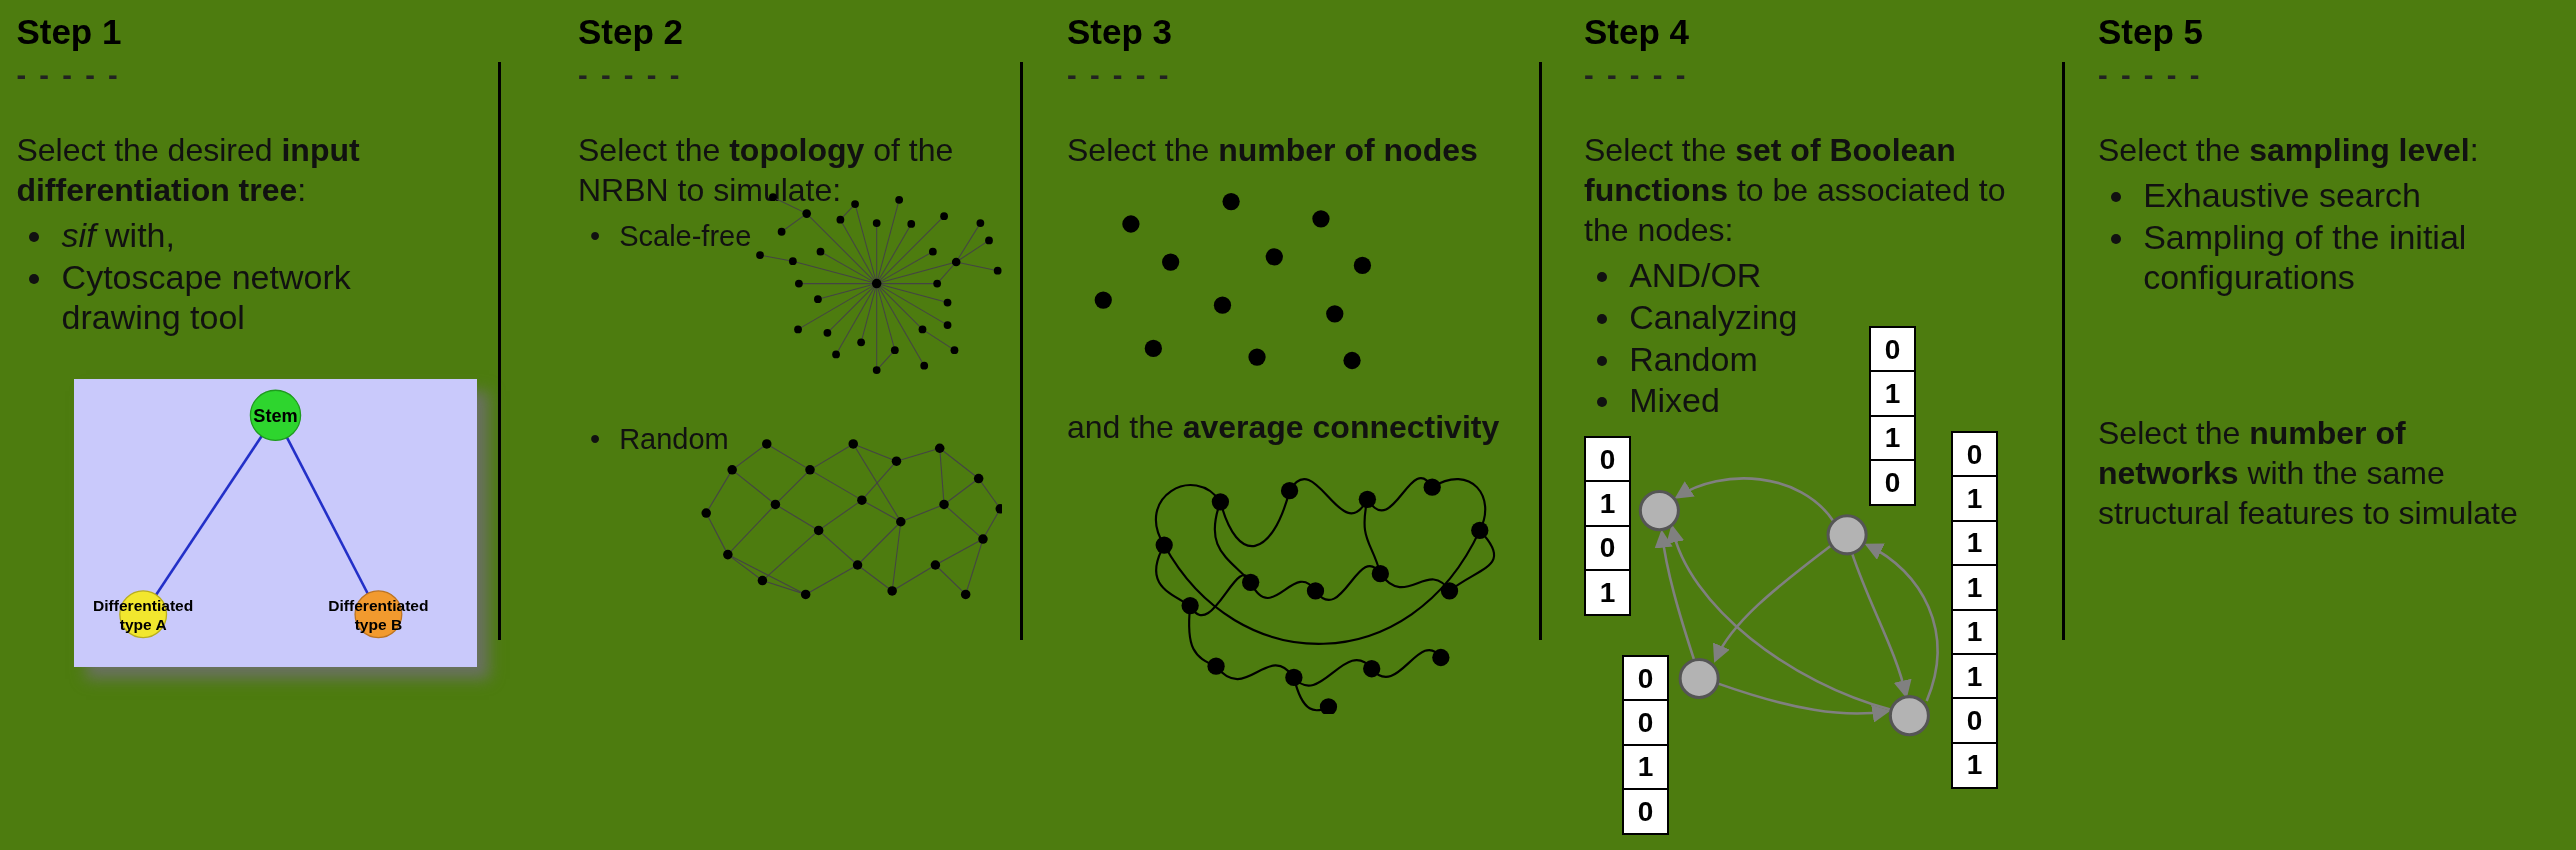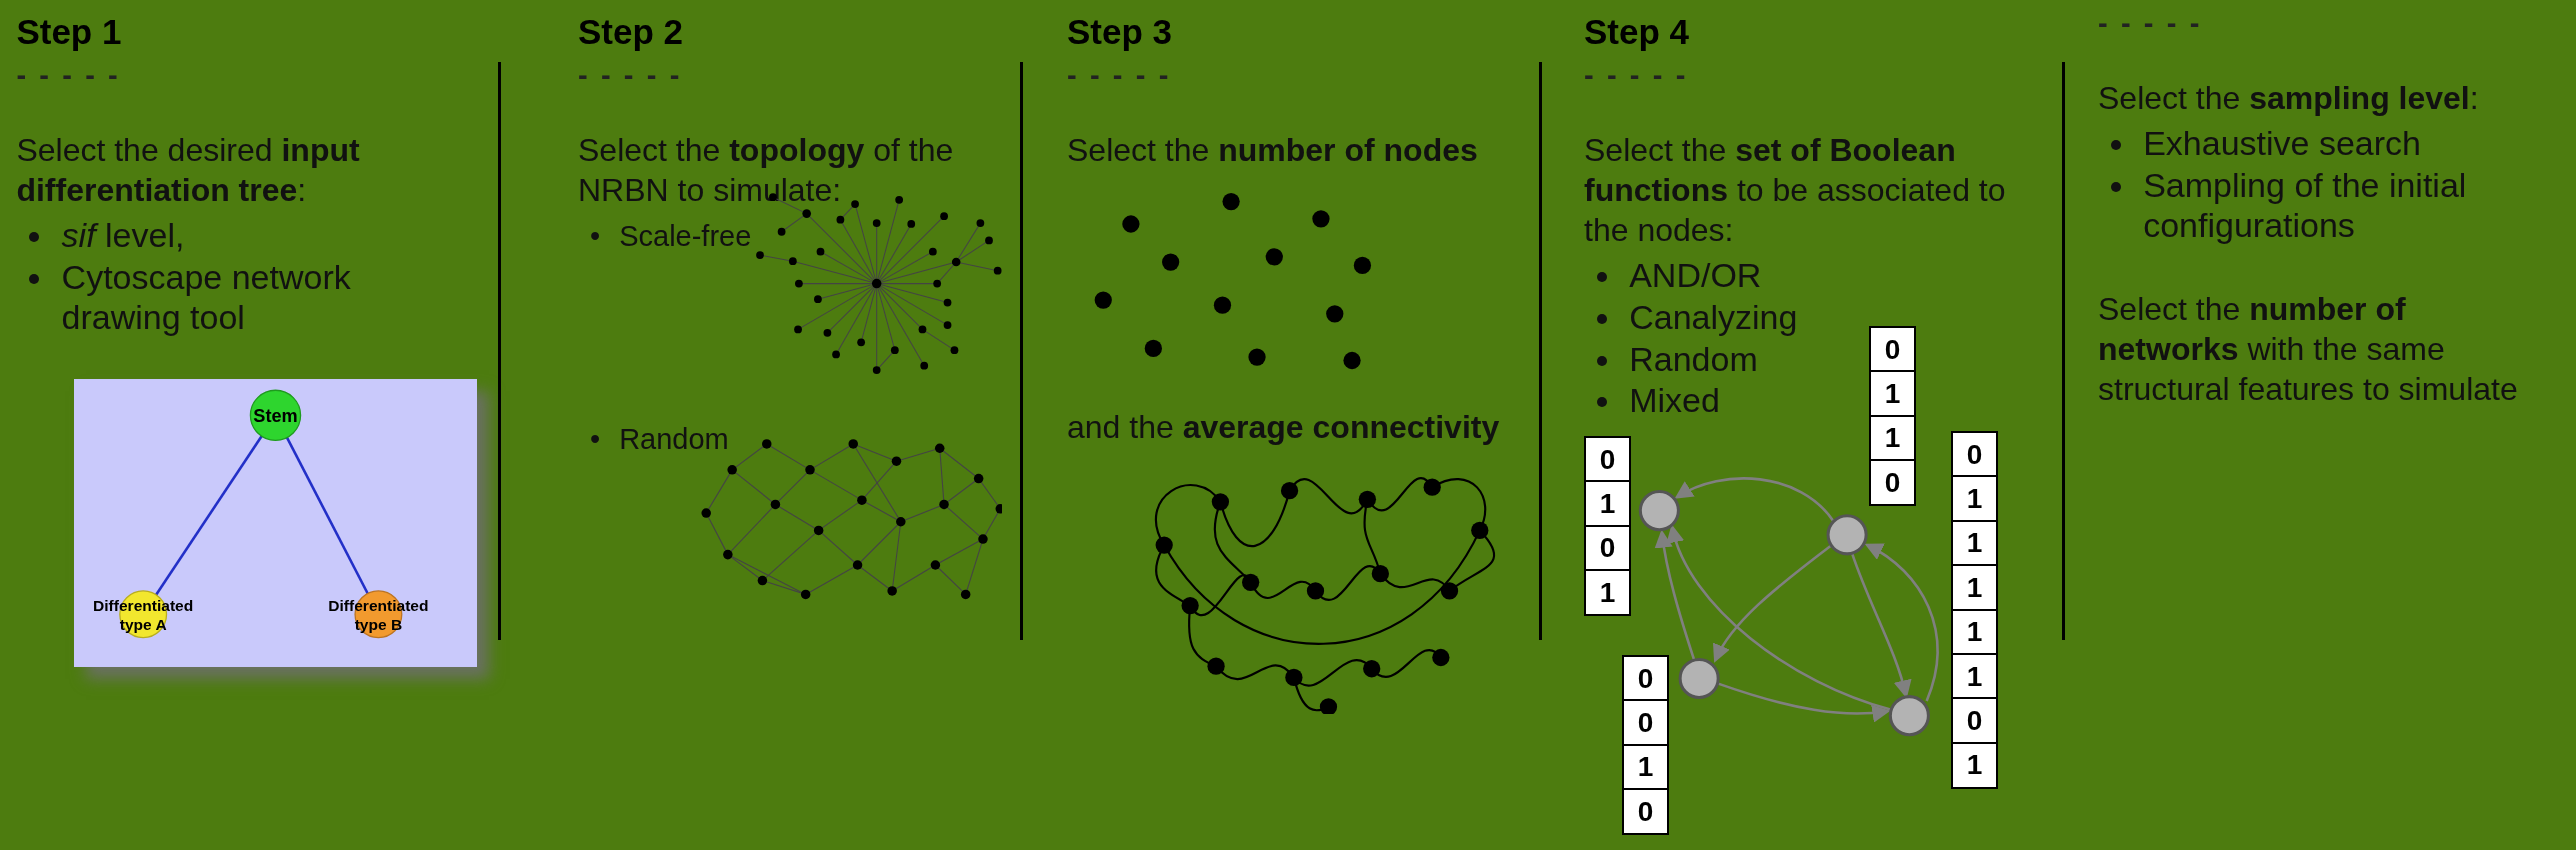--- a/index.html
+++ b/index.html
@@ -32,21 +32,21 @@
 </head>
 <body>
 
 <div class="figure">
 
   <section class="col" style="left:16.4px; width:472px;">
     <h2 class="step-title">Step 1</h2>
     <div class="dashes">- - - - -</div>
     <p class="txt intro" style="width:472px;"><span>Select the desired </span><b>input differentiation tree</b><span>:</span></p>
     <ul class="bullets" style="width:450px;">
-      <li><i>sif</i><span> level,</span></li>
+      <li><i>sif</i><span> with,</span></li>
       <li><span>Cytoscape network drawing tool</span></li>
     </ul>
     <div class="tree-box" style="left:58px; top:379px; width:403px; height:288px;">
       <svg width="403" height="288" viewBox="0 0 466 333">
         <rect x="0" y="0" width="466" height="333" fill="#c9c9fb"></rect>
         <line x1="233" y1="42" x2="80" y2="272" stroke-width="3" stroke="#2330c8"></line>
         <line x1="233" y1="42" x2="352" y2="272" stroke-width="3" stroke="#2330c8"></line>
         <circle cx="233" cy="42" r="29" stroke="#1f9a1f" stroke-width="1.5" fill="#2ed52e"></circle>
         <circle cx="80" cy="272" r="27" stroke="#b9ae1d" stroke-width="1.5" fill="#f2e72e"></circle>
         <circle cx="352" cy="272" r="27" stroke="#bd7420" stroke-width="1.5" fill="#f29a2e"></circle>
@@ -341,23 +341,24 @@
       <div class="tcell">1</div>
       <div class="tcell">1</div>
       <div class="tcell">0</div>
       <div class="tcell">1</div>
     </div>
   </section>
 
   <div class="vline" style="left:2062px;"></div>
 
   <section class="col" style="left:2098px; width:472px;">
+    <h2 class="step-title">Step 5</h2>
     <div class="dashes">- - - - -</div>
     <p class="txt intro" style="width:467px;"><span>Select the </span><b>sampling level</b><span>:</span></p>
     <ul class="bullets" style="width:450px;">
       <li><span>Exhaustive search</span></li>
       <li><span>Sampling of the initial configurations</span></li>
     </ul>
-    <p class="txt" style="width:433px; margin-top:44px;"><span>Select the </span><b>number of networks</b><span> with the same structural features to simulate</span></p>
+    <p class="txt" style="width:433px; margin-top:116px;"><span>Select the </span><b>number of networks</b><span> with the same structural features to simulate</span></p>
   </section>
 
 </div>
 
 
 </body></html>

